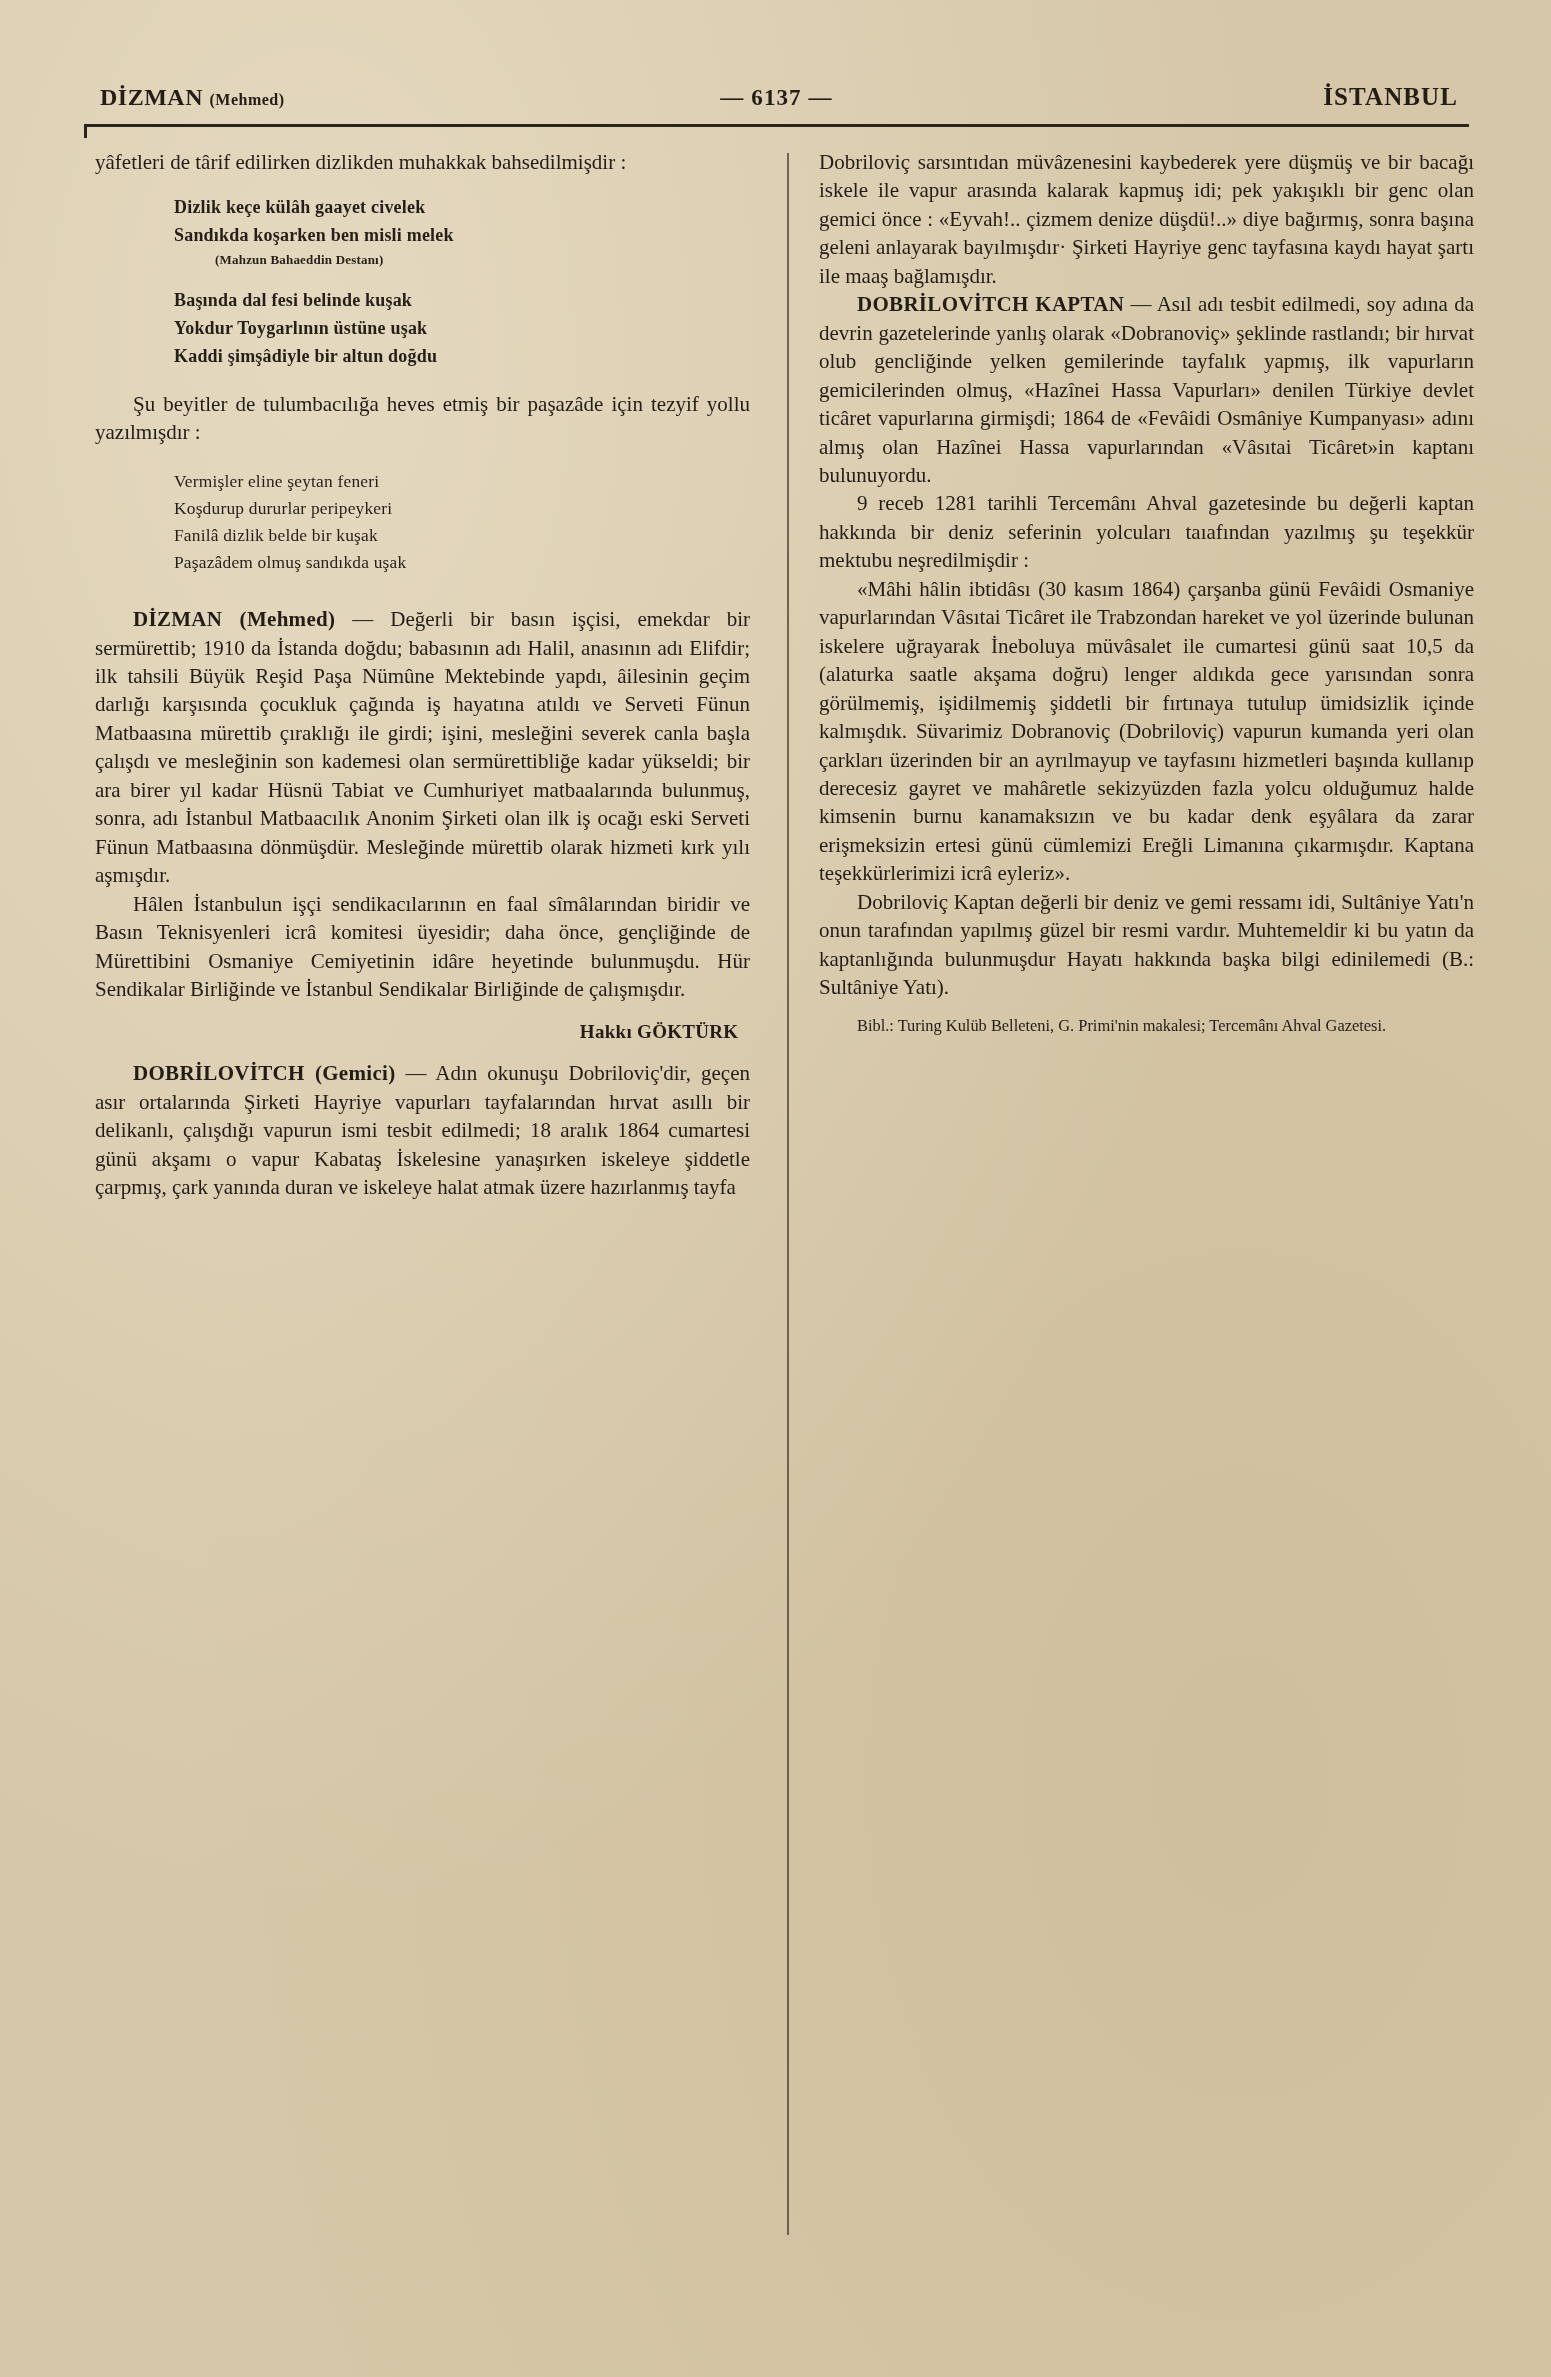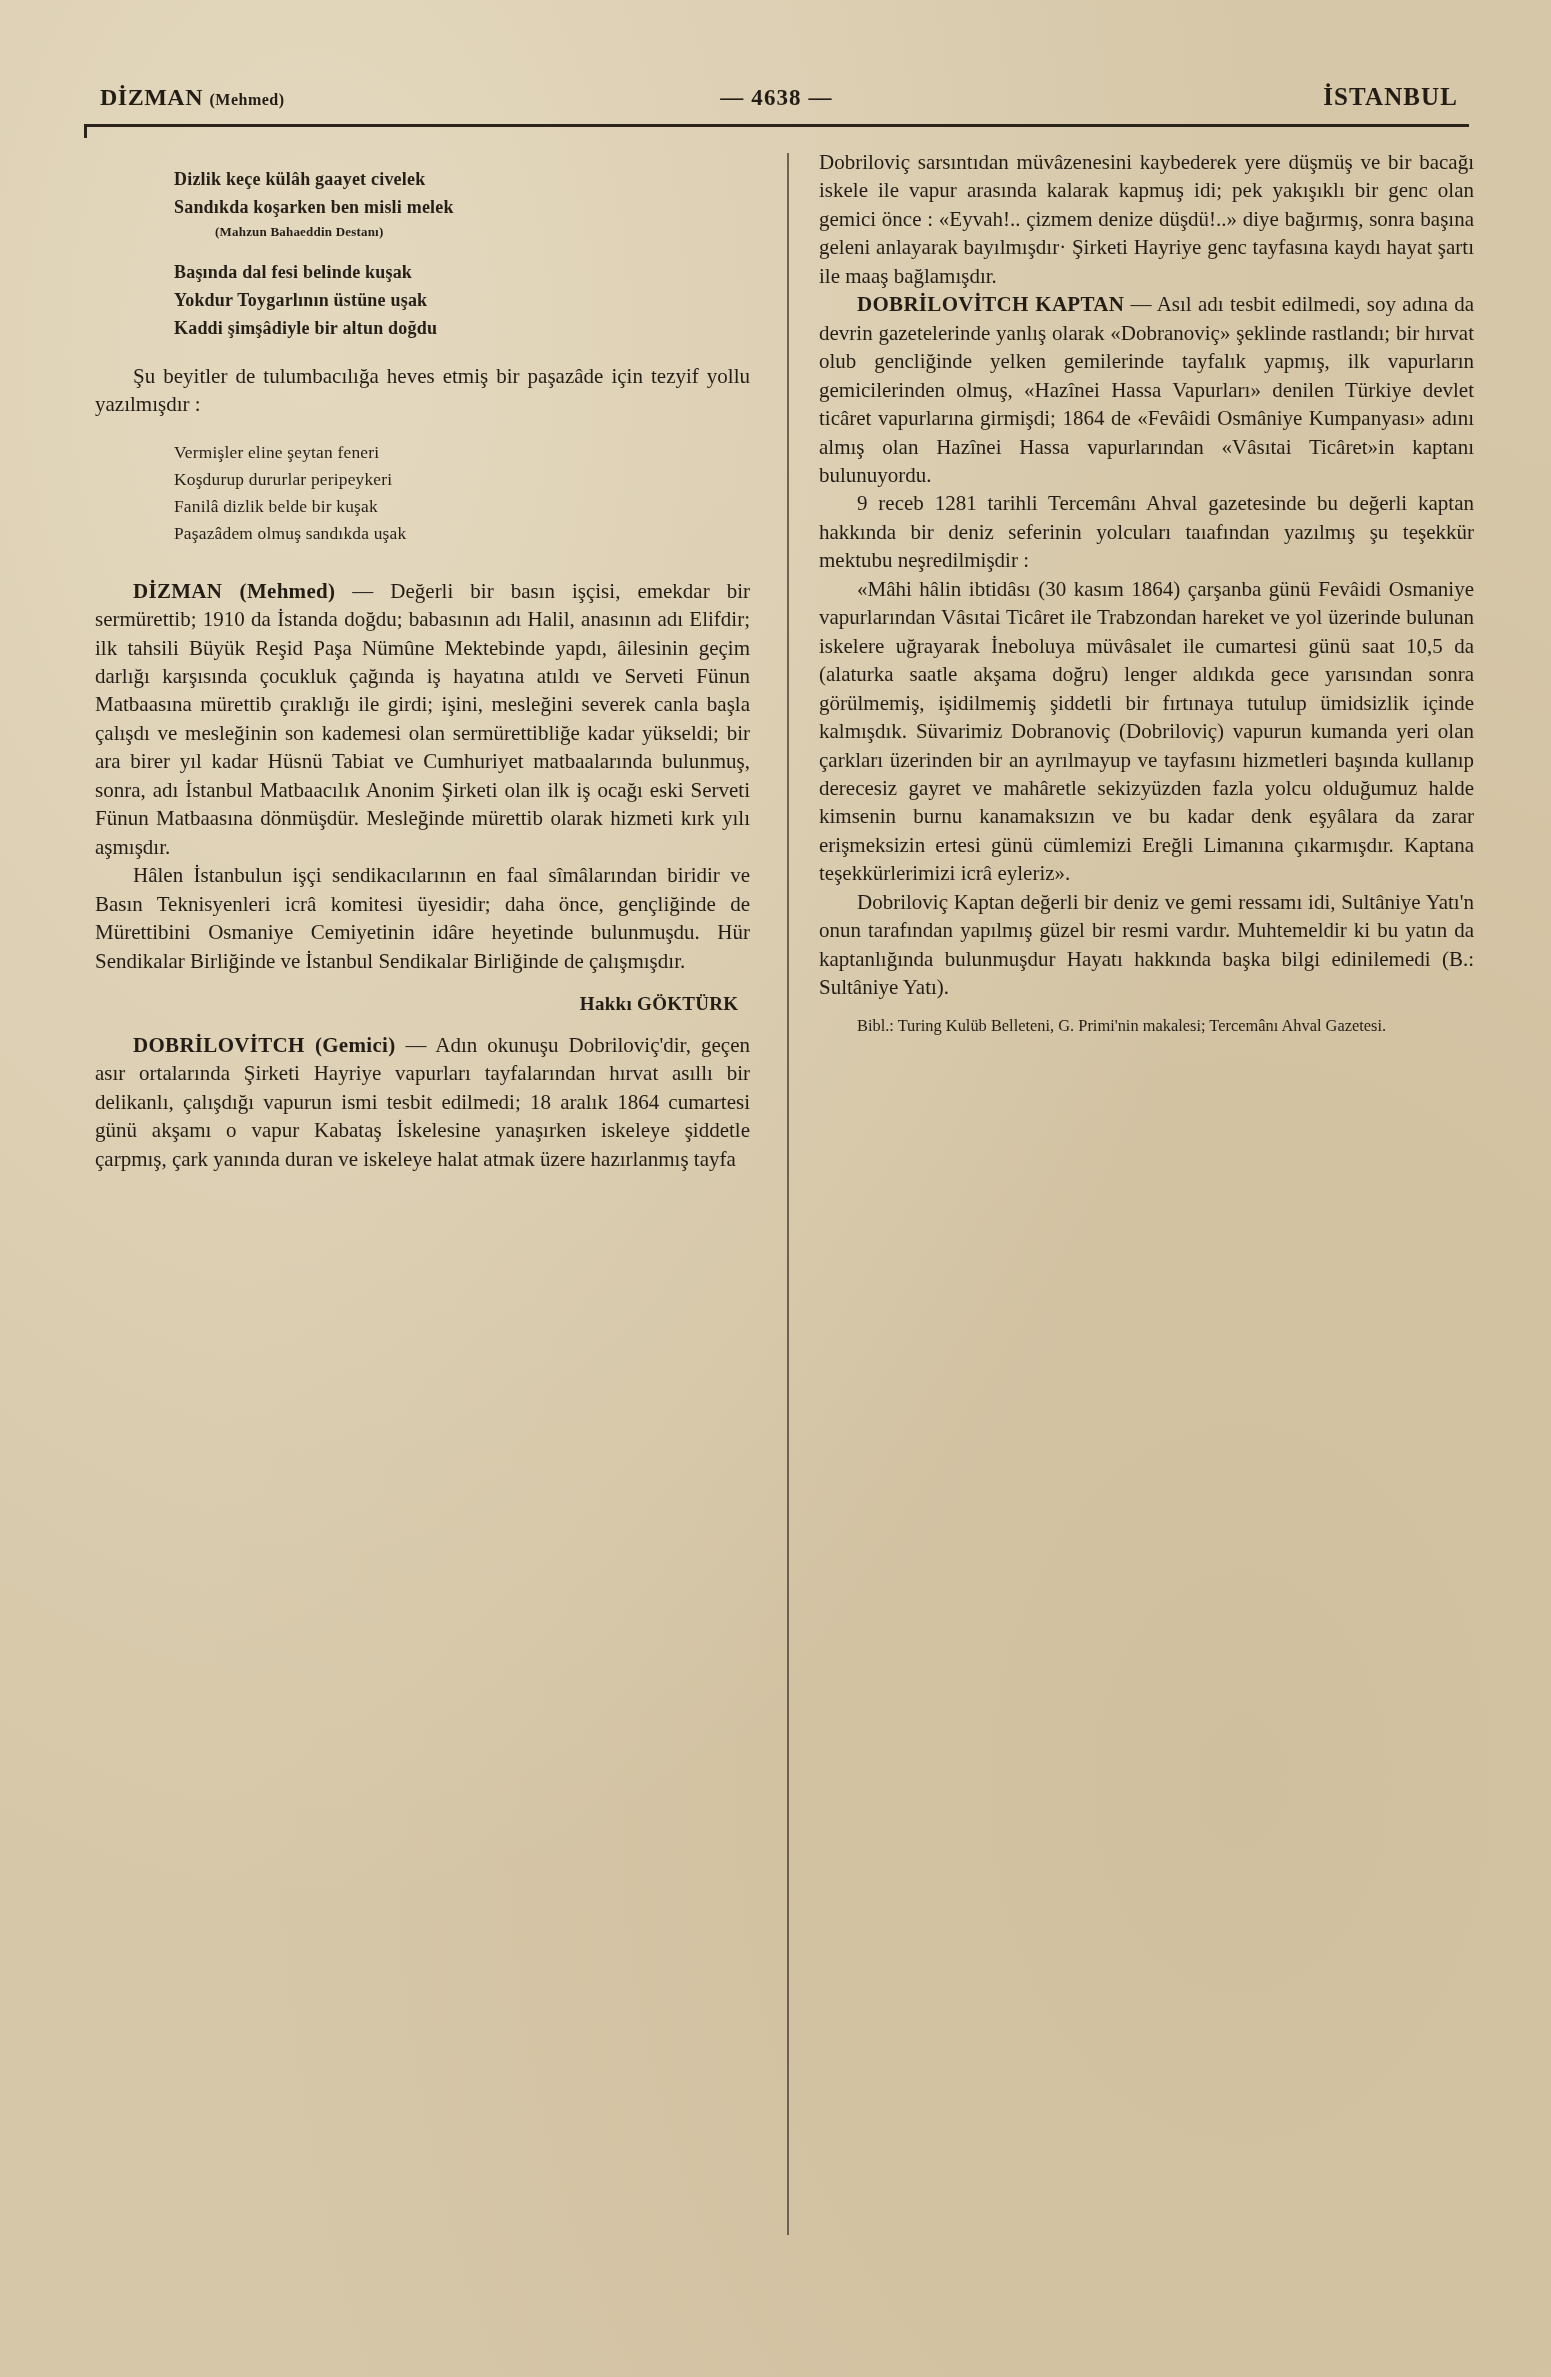--- a/index.html
+++ b/index.html
@@ -164,31 +164,32 @@
 <body>
 
 <div class="page">
   <div class="sheet">
 
     <div class="runhead">
       <div class="left">
         <span>DİZMAN</span>
         <span class="sub">(Mehmed)</span>
       </div>
-      <div class="center">— 4638 —</div>
+      <div class="center">— 6137 —</div>
       <div class="right">İSTANBUL</div>
       <div class="rule"></div>
       <div class="rule-tick"></div>
     </div>
 
     <div class="cols">
       <div class="divider"></div>
 
       <div class="col col-left">
 
+        <p class="noindent">yâfetleri de târif edilirken dizlikden muhakkak bahsedilmişdir :</p>
 
         <div class="verse">
           <div>Dizlik keçe külâh gaayet civelek</div>
           <div>Sandıkda koşarken ben misli melek</div>
           <div class="attrib">(Mahzun Bahaeddin Destanı)</div>
         </div>
 
         <div class="verse v2">
           <div>Başında dal fesi belinde kuşak</div>
           <div>Yokdur Toygarlının üstüne uşak</div>

